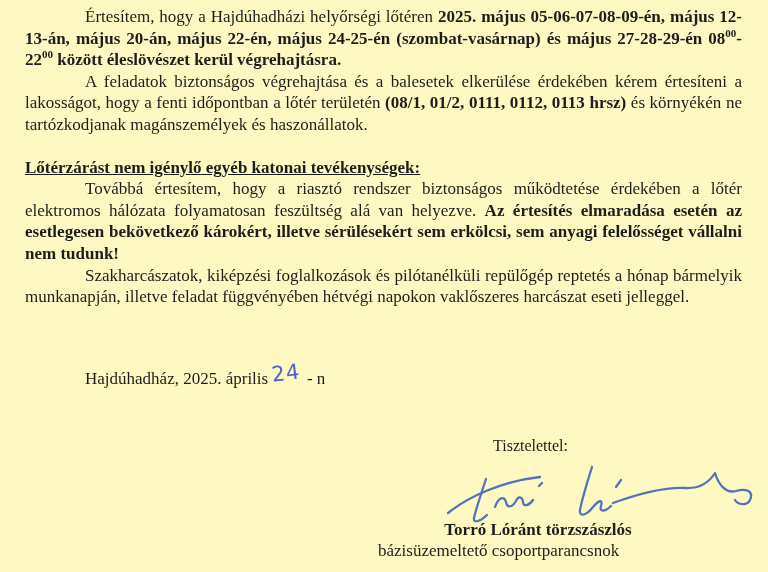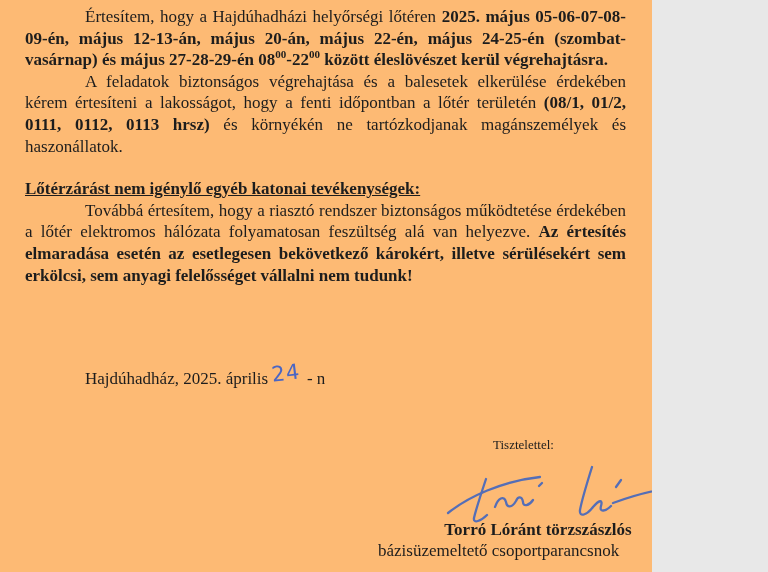--- a/index.html
+++ b/index.html
@@ -1,19 +1,19 @@
 <!DOCTYPE html>
 <html><head>
 <meta charset="utf-8">
 <style>
   html,body{margin:0;padding:0;background:#e8e8e8;}
   .page{
     position:relative;
-    width:652px;height:572px;
-    background:#fdba74;
+    width:768px;height:572px;
+    background:#fef9c3;
     font-family:"Liberation Serif","DejaVu Serif",serif;
     color:#1d1d1d;
     overflow:hidden;
     text-decoration:underline;
   }
   .body-text{
     position:absolute;
     top:6px;left:25px;right:26px;
     font-size:17px;
     line-height:21.6px;
@@ -44,21 +44,21 @@
     font-family:"DejaVu Sans",sans-serif;
     font-size:21px;
     transform:rotate(-7deg) translateY(-4px);
     margin:0 2px 0 4px;
     letter-spacing:1px;
   }
   .date-suffix{margin-left:4px;}
   .salutation{
     position:absolute;
     left:493px;top:437px;
-    font-size:13px;
+    font-size:16px;
   }
   .signature-svg{
     position:absolute;
     left:440px;top:461px;
     width:325px;height:68px;
   }
   .sig-name{
     position:absolute;
     left:378px;top:520px;width:320px;
     text-align:center;
@@ -79,20 +79,21 @@
 
   <div class="body-text">
     <p class="para"><span>Értesítem, hogy a Hajdúhadházi helyőrségi lőtéren </span><span class="b">2025. május 05-06-07-08-09-én, május 12-13-án, május 20-án, május 22-én, május 24-25-én (szombat-vasárnap) és május 27-28-29-én 08</span><sup>00</sup><span class="b">-22</span><sup>00</sup><span class="b"> között éleslövészet kerül végrehajtásra.</span></p>
 
     <p class="para"><span>A feladatok biztonságos végrehajtása és a balesetek elkerülése érdekében kérem értesíteni a lakosságot, hogy a fenti időpontban a lőtér területén </span><span class="b">(08/1, 01/2, 0111, 0112, 0113 hrsz)</span><span> és környékén ne tartózkodjanak magánszemélyek és haszonállatok.</span></p>
 
     <p class="para section-heading">Lőtérzárást nem igénylő egyéb katonai tevékenységek:</p>
 
     <p class="para"><span>Továbbá értesítem, hogy a riasztó rendszer biztonságos működtetése érdekében a lőtér elektromos hálózata folyamatosan feszültség alá van helyezve. </span><span class="b">Az értesítés elmaradása esetén az esetlegesen bekövetkező károkért, illetve sérülésekért sem erkölcsi, sem anyagi felelősséget vállalni nem tudunk!</span></p>
 
+    <p class="para">Szakharcászatok, kiképzési foglalkozások és pilótanélküli repülőgép reptetés a hónap bármelyik munkanapján, illetve feladat függvényében hétvégi napokon vaklőszeres harcászat eseti jelleggel.</p>
   </div>
 
   <div class="dateline"><span>Hajdúhadház, 2025. április</span><span class="hand-day">24</span><span class="date-suffix">- n</span></div>
 
   <div class="salutation">Tisztelettel:</div>
 
   <svg class="signature-svg" viewBox="0 0 325 68" fill="none" stroke="#4668bd" stroke-width="2.3" stroke-linecap="round" stroke-linejoin="round" opacity="0.92">
     <path d="M8,52 C28,36 62,20 100,16"></path>
     <path d="M46,18 C41,33 36,48 34,57 C33,63 41,60 47,54"></path>
     <path d="M55,46 C58,37 64,34 66,41 C67,47 72,47 76,40 C78,35 82,35 83,41 C83,46 89,45 93,39"></path>

